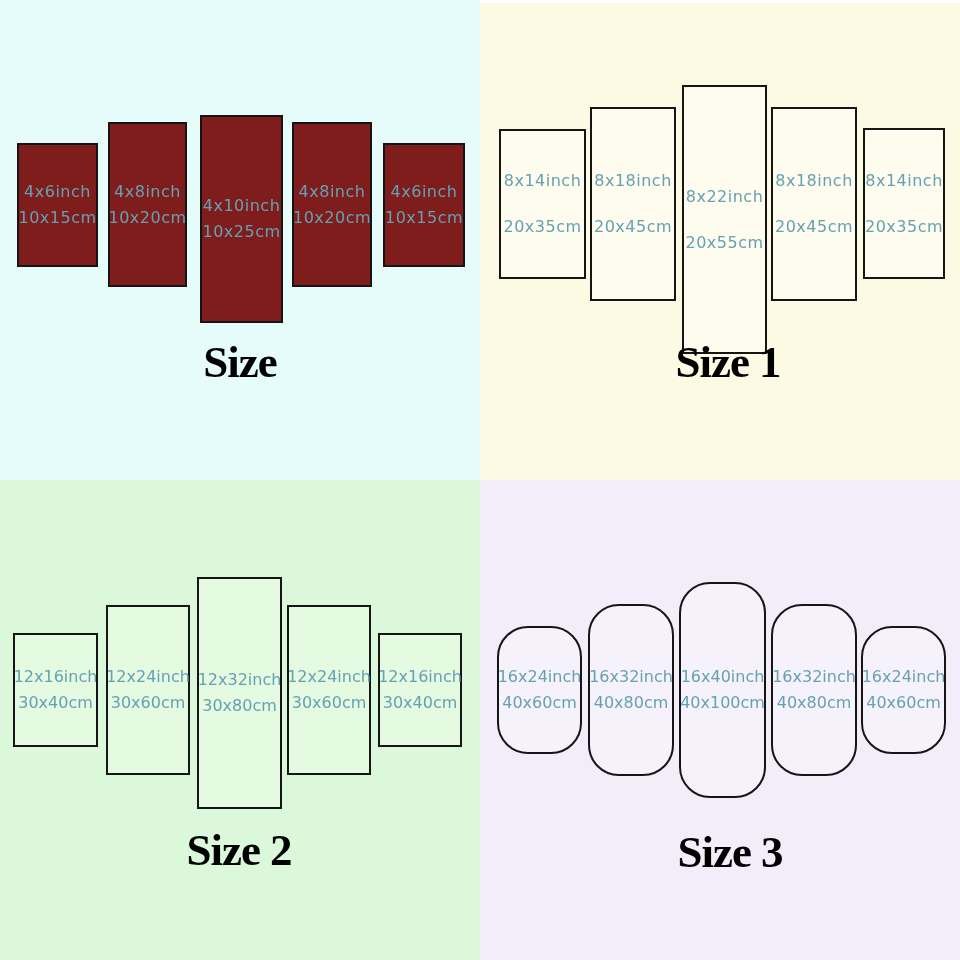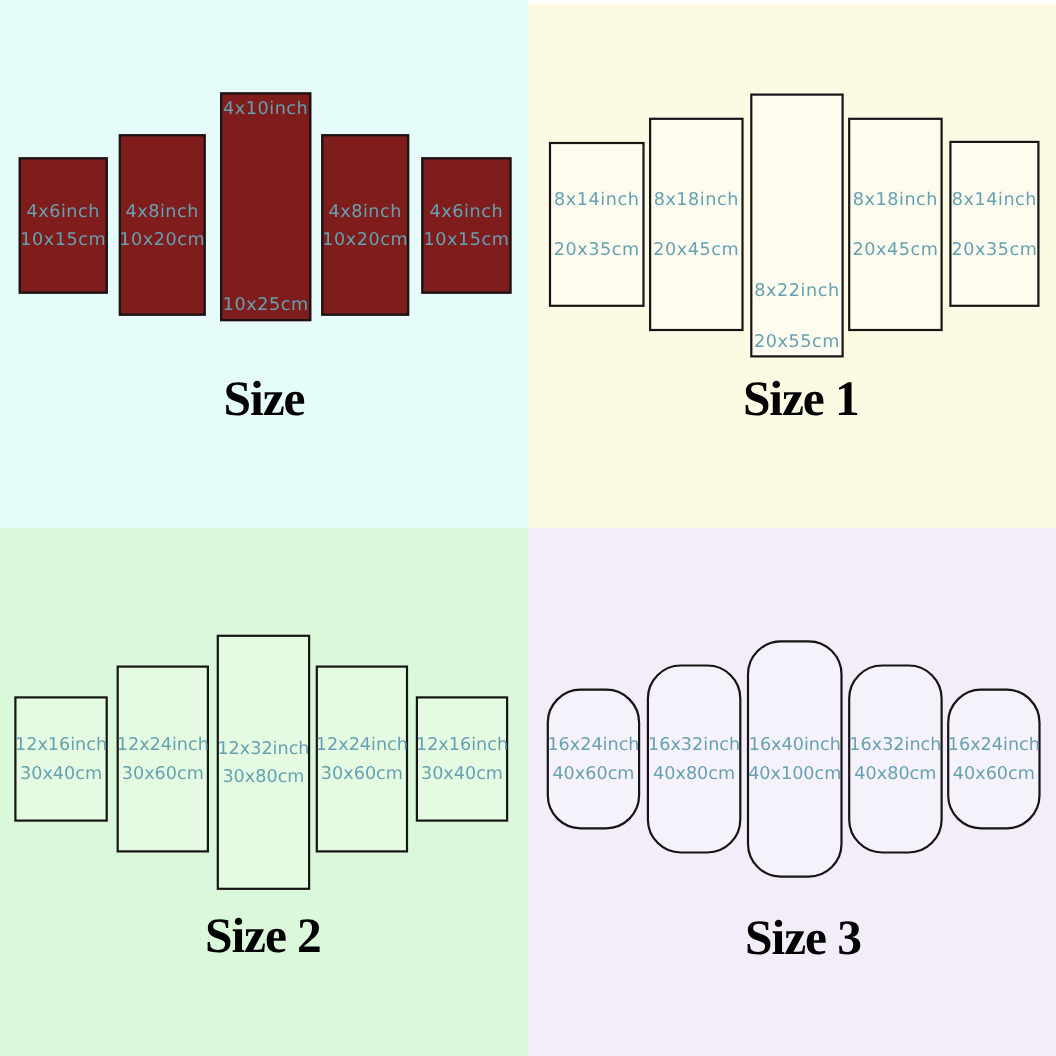--- a/index.html
+++ b/index.html
@@ -44,27 +44,27 @@
     color: #000000;
   }
   .q0 .title { top: 340px; }
   .q1 .title { top: 340px; left: 8px; }
   .q2 .title { top: 348px; left: -1px; }
   .q3 .title { top: 350px; left: 10px; }
 
   
   .q0 .p1 { left: 17px;  top: 143px; width: 81px; height: 124px; }
   .q0 .p2 { left: 108px; top: 122px; width: 79px; height: 165px; }
-  .q0 .p3 { left: 200px; top: 84px; width: 83px; height: 208px; justify-content: space-between; }
+  .q0 .p3 { left: 200px; top: 115px; width: 83px; height: 208px; }
   .q0 .p4 { left: 292px; top: 122px; width: 80px; height: 165px; }
   .q0 .p5 { left: 383px; top: 143px; width: 82px; height: 124px; }
   
   .q1 .p1 { left: 19px;  top: 129px; width: 87px; height: 150px; }
   .q1 .p2 { left: 110px; top: 107px; width: 86px; height: 194px; }
-  .q1 .p3 { left: 202px; top: 85px;  width: 85px; height: 240px; justify-content: flex-end; }
+  .q1 .p3 { left: 202px; top: 85px;  width: 85px; height: 269px; }
   .q1 .p4 { left: 291px; top: 107px; width: 86px; height: 194px; }
   .q1 .p5 { left: 383px; top: 128px; width: 82px; height: 151px; }
   
   .q2 .p1 { left: 13px;  top: 153px; width: 85px; height: 114px; }
   .q2 .p2 { left: 106px; top: 125px; width: 84px; height: 170px; }
   .q2 .p3 { left: 197px; top: 97px;  width: 85px; height: 232px; }
   .q2 .p4 { left: 287px; top: 125px; width: 84px; height: 170px; }
   .q2 .p5 { left: 378px; top: 153px; width: 84px; height: 114px; }
   
   .q3 .p1 { left: 17px;  top: 146px; width: 85px; height: 128px; }

